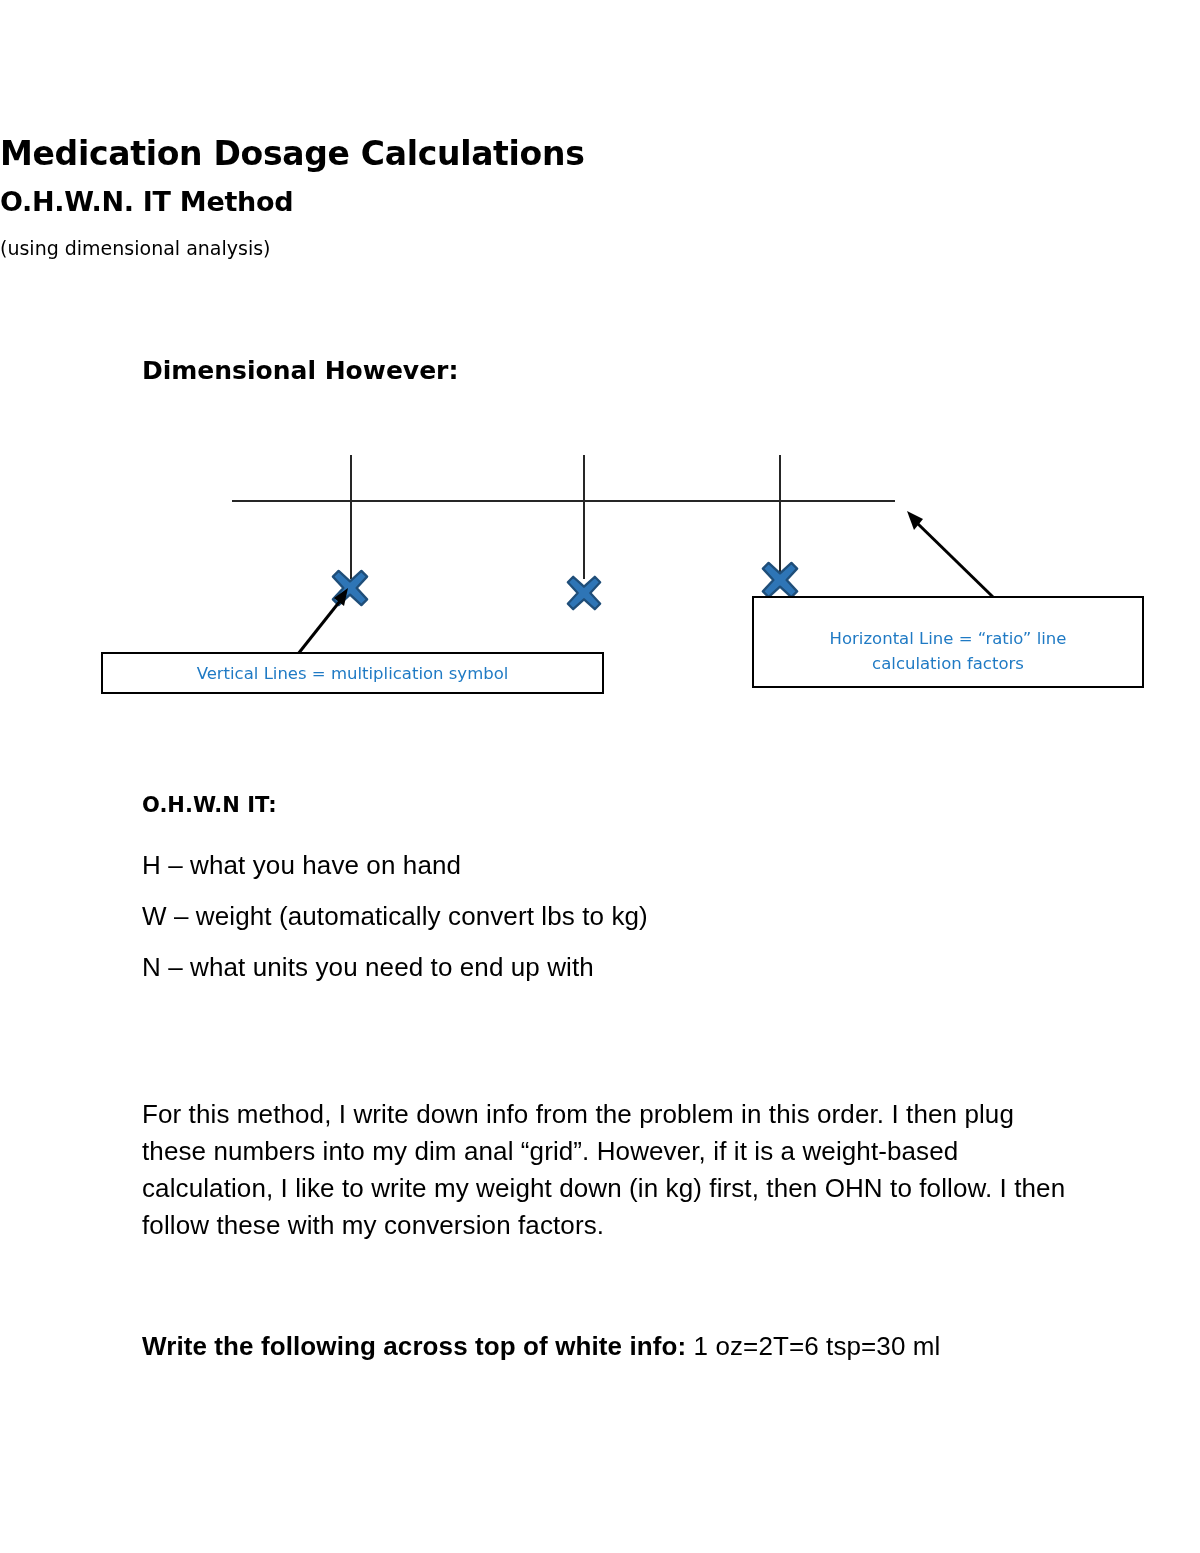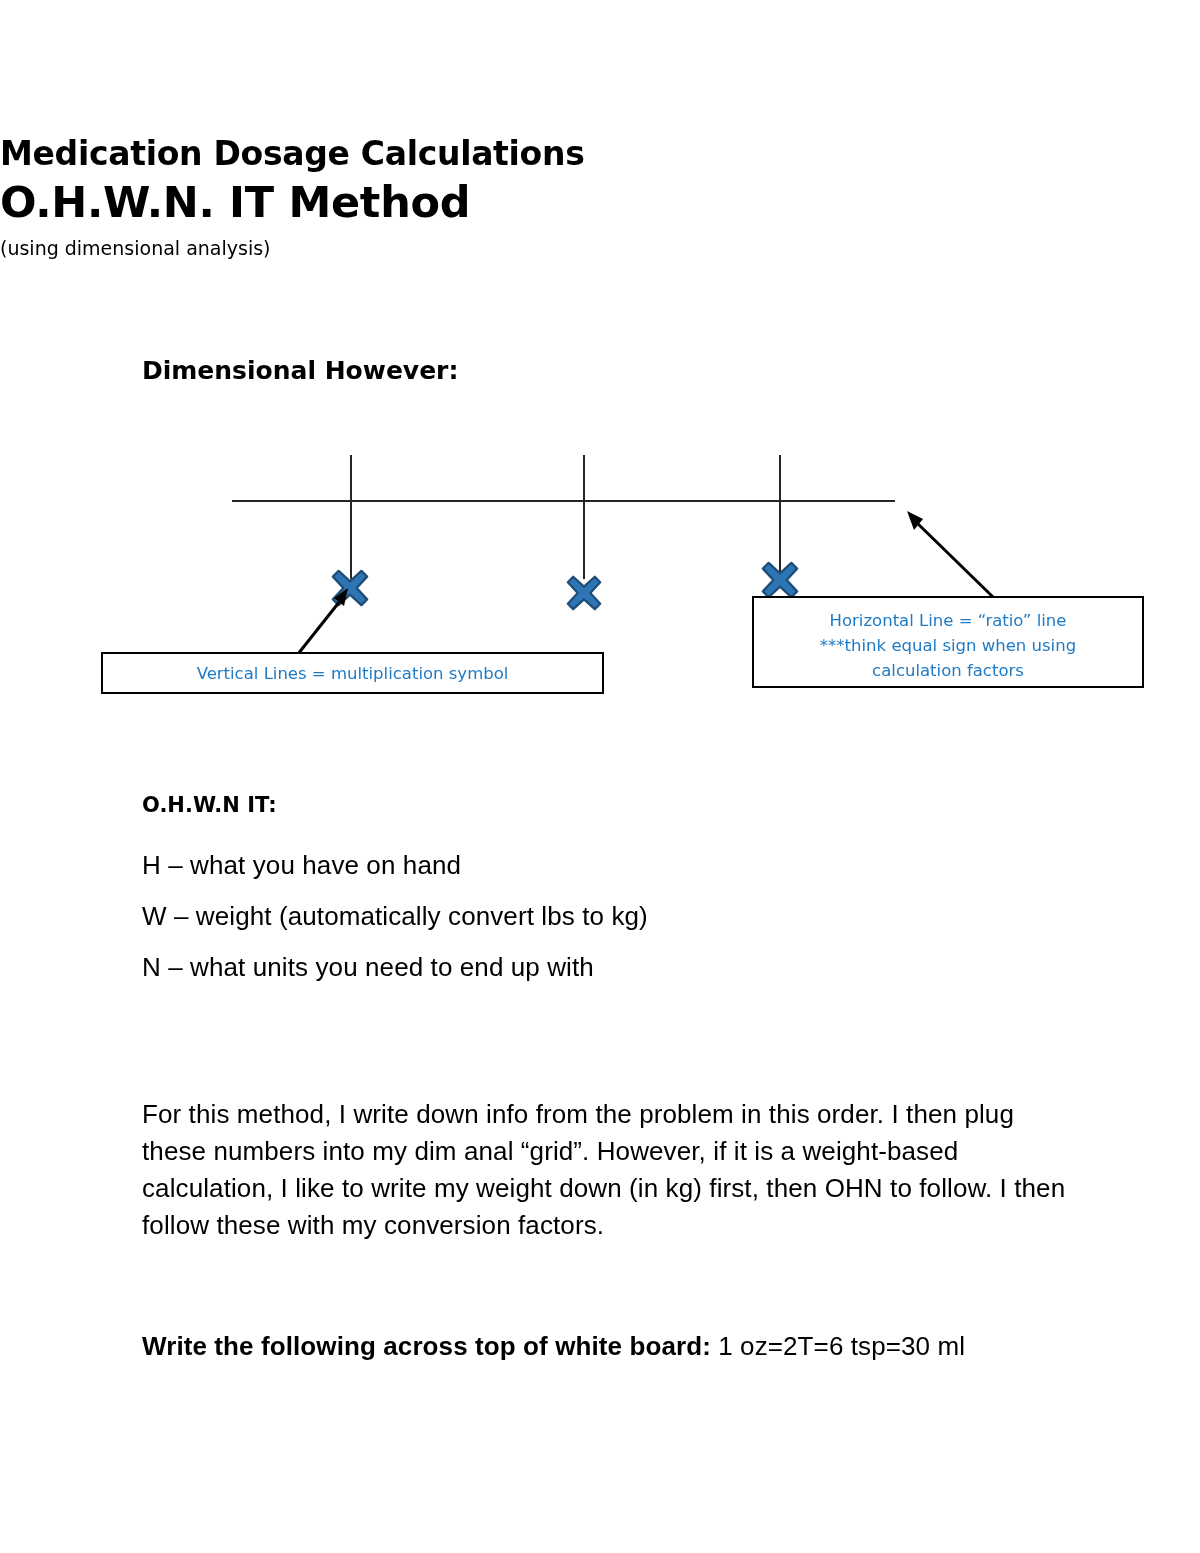--- a/index.html
+++ b/index.html
@@ -31,21 +31,21 @@
     font-weight: bold;
     font-size: 33px;
     letter-spacing: -0.3px;
     color: #000000;
     line-height: 44px;
     margin: 0;
   }
   .title-sub {
     font-family: "DejaVu Sans", sans-serif;
     font-weight: bold;
-    font-size: 43px;
+    font-size: 27px;
     letter-spacing: -0.3px;
     color: #000000;
     line-height: 52px;
     margin: 0;
   }
   .title-paren {
     font-family: "DejaVu Sans", sans-serif;
     font-weight: normal;
     font-size: 19px;
     color: #000000;
@@ -123,21 +123,21 @@
     top: 652px;
     width: 503px;
     height: 42px;
     padding-top: 7px;
   }
   .callout-right {
     left: 752px;
     top: 596px;
     width: 392px;
     height: 92px;
-    padding-top: 10px;
+    padding-top: 28px;
   }
 
   
   .arrow-svg {
     position: absolute;
   }
   .arrow-left-svg { left: 290px; top: 580px; width: 80px; height: 80px; }
   .arrow-right-svg { left: 895px; top: 505px; width: 120px; height: 100px; }
 
   
@@ -228,33 +228,32 @@
       <line x1="98" y1="92" x2="20" y2="16" stroke="#000000" stroke-width="3"></line>
       <path d="M12 6 L28 14 L19 25 Z" fill="#000000"></path>
     </svg>
 
     <div class="callout callout-left">
       <span>Vertical Lines = multiplication symbol</span>
     </div>
 
     <div class="callout callout-right">
       <div>Horizontal Line = “ratio” line</div>
-      <div>***think equal sign when using</div>
       <div>calculation factors</div>
     </div>
 
   </div>
 
   <div class="body-block ohwn-heading">O.H.W.N IT:</div>
 
   <div class="body-block def-list">
     <div class="def-item">H – what you have on hand</div>
     <div class="def-item">W – weight (automatically convert lbs to kg)</div>
     <div class="def-item">N – what units you need to end up with</div>
   </div>
 
   <div class="body-block para-block">For this method, I write down info from the problem in this order. I then plug these numbers into my dim anal “grid”. However, if it is a weight-based calculation, I like to write my weight down (in kg) first, then OHN to follow. I then follow these with my conversion factors.</div>
 
   <div class="body-block whiteboard-line">
-    <span class="wb-bold">Write the following across top of white board:</span><span> 1 oz=2T=6 tsp=30 ml</span>
+    <span class="wb-bold">Write the following across top of white info:</span><span> 1 oz=2T=6 tsp=30 ml</span>
   </div>
 
 </div>
 
 </body></html>

